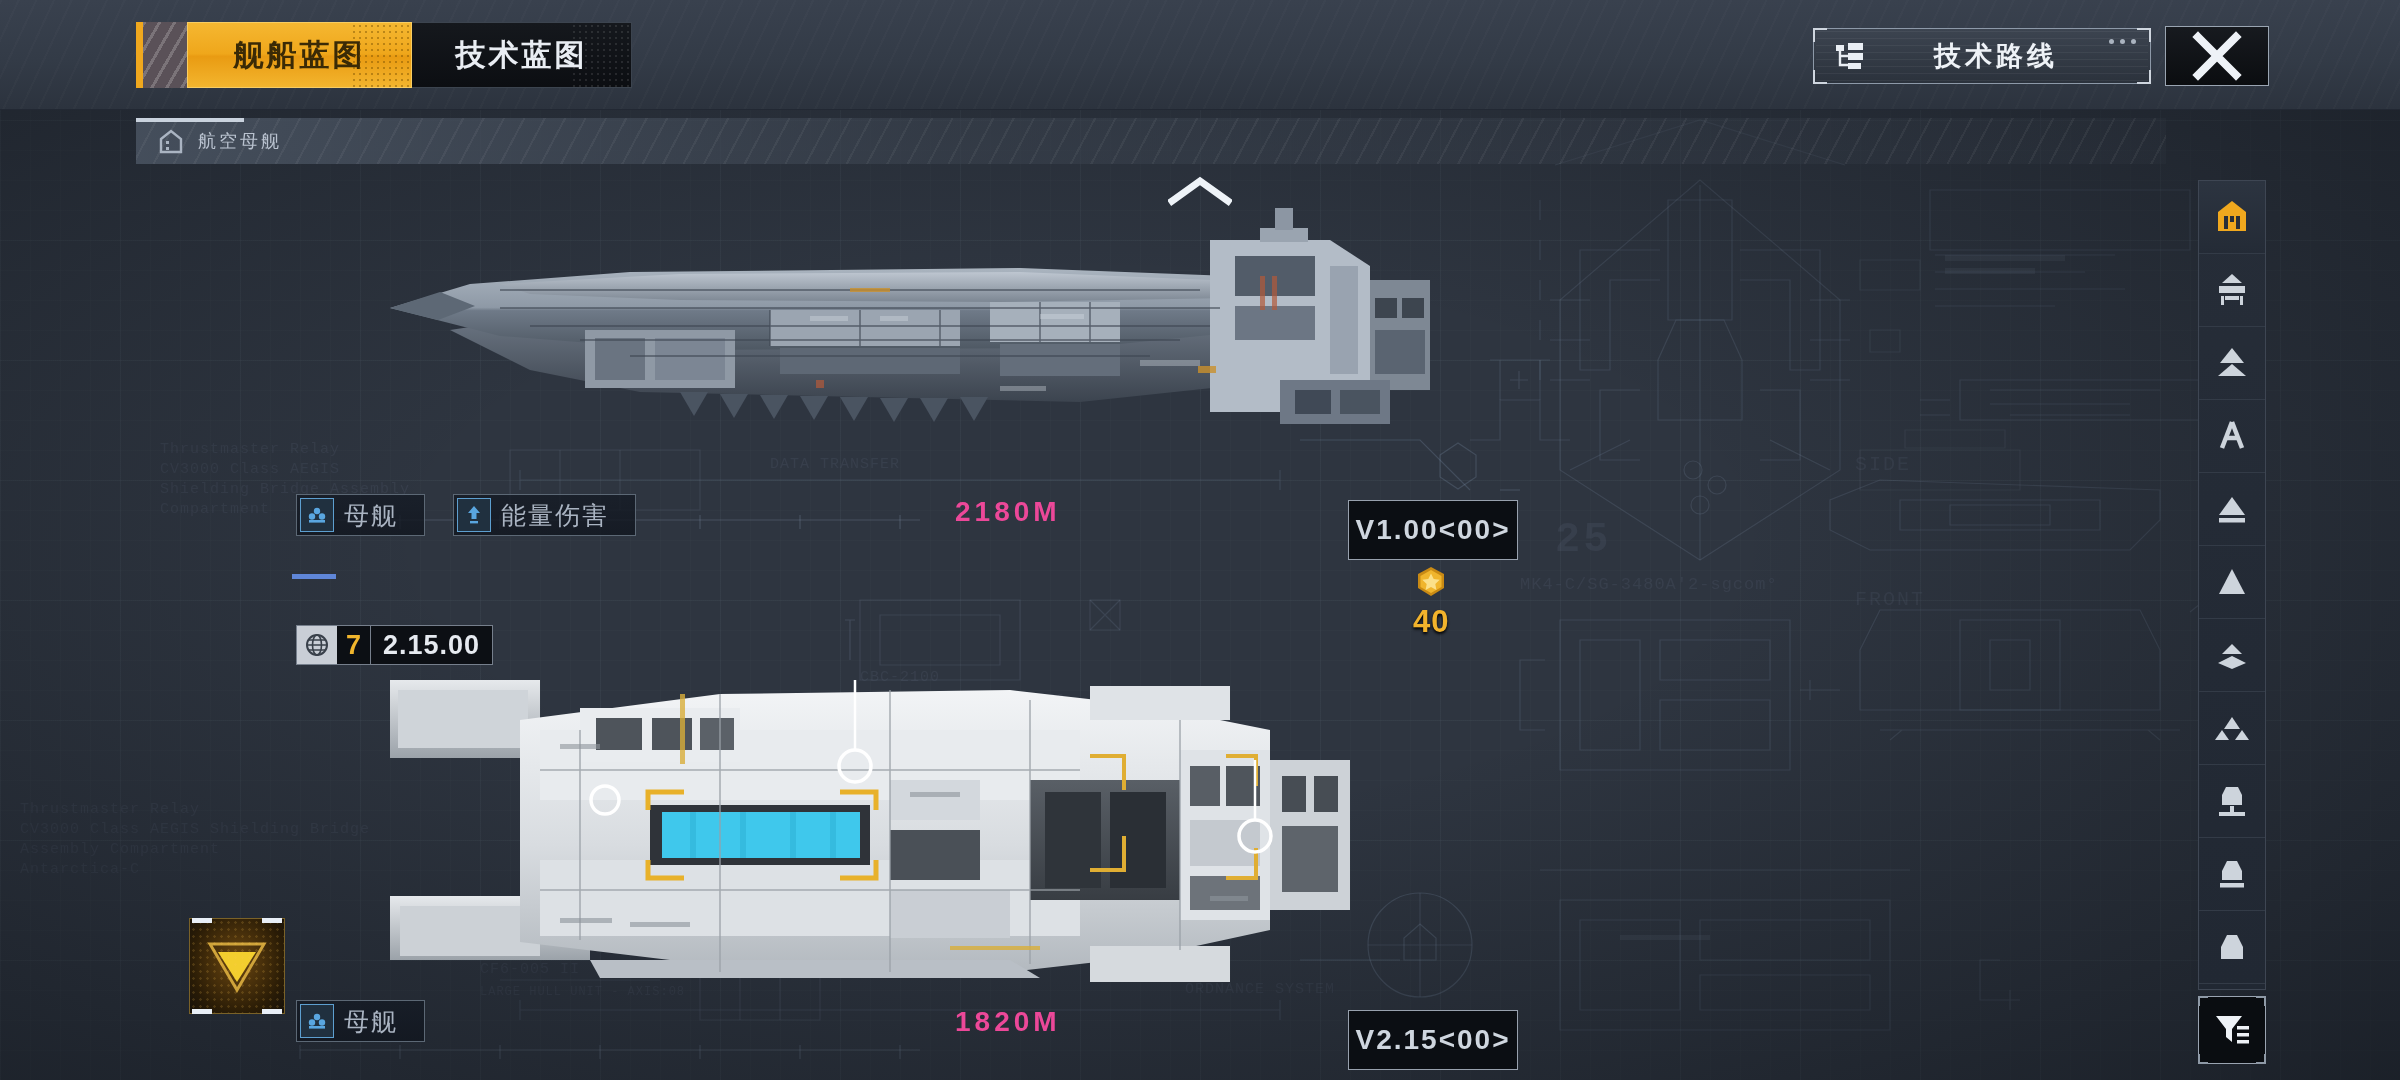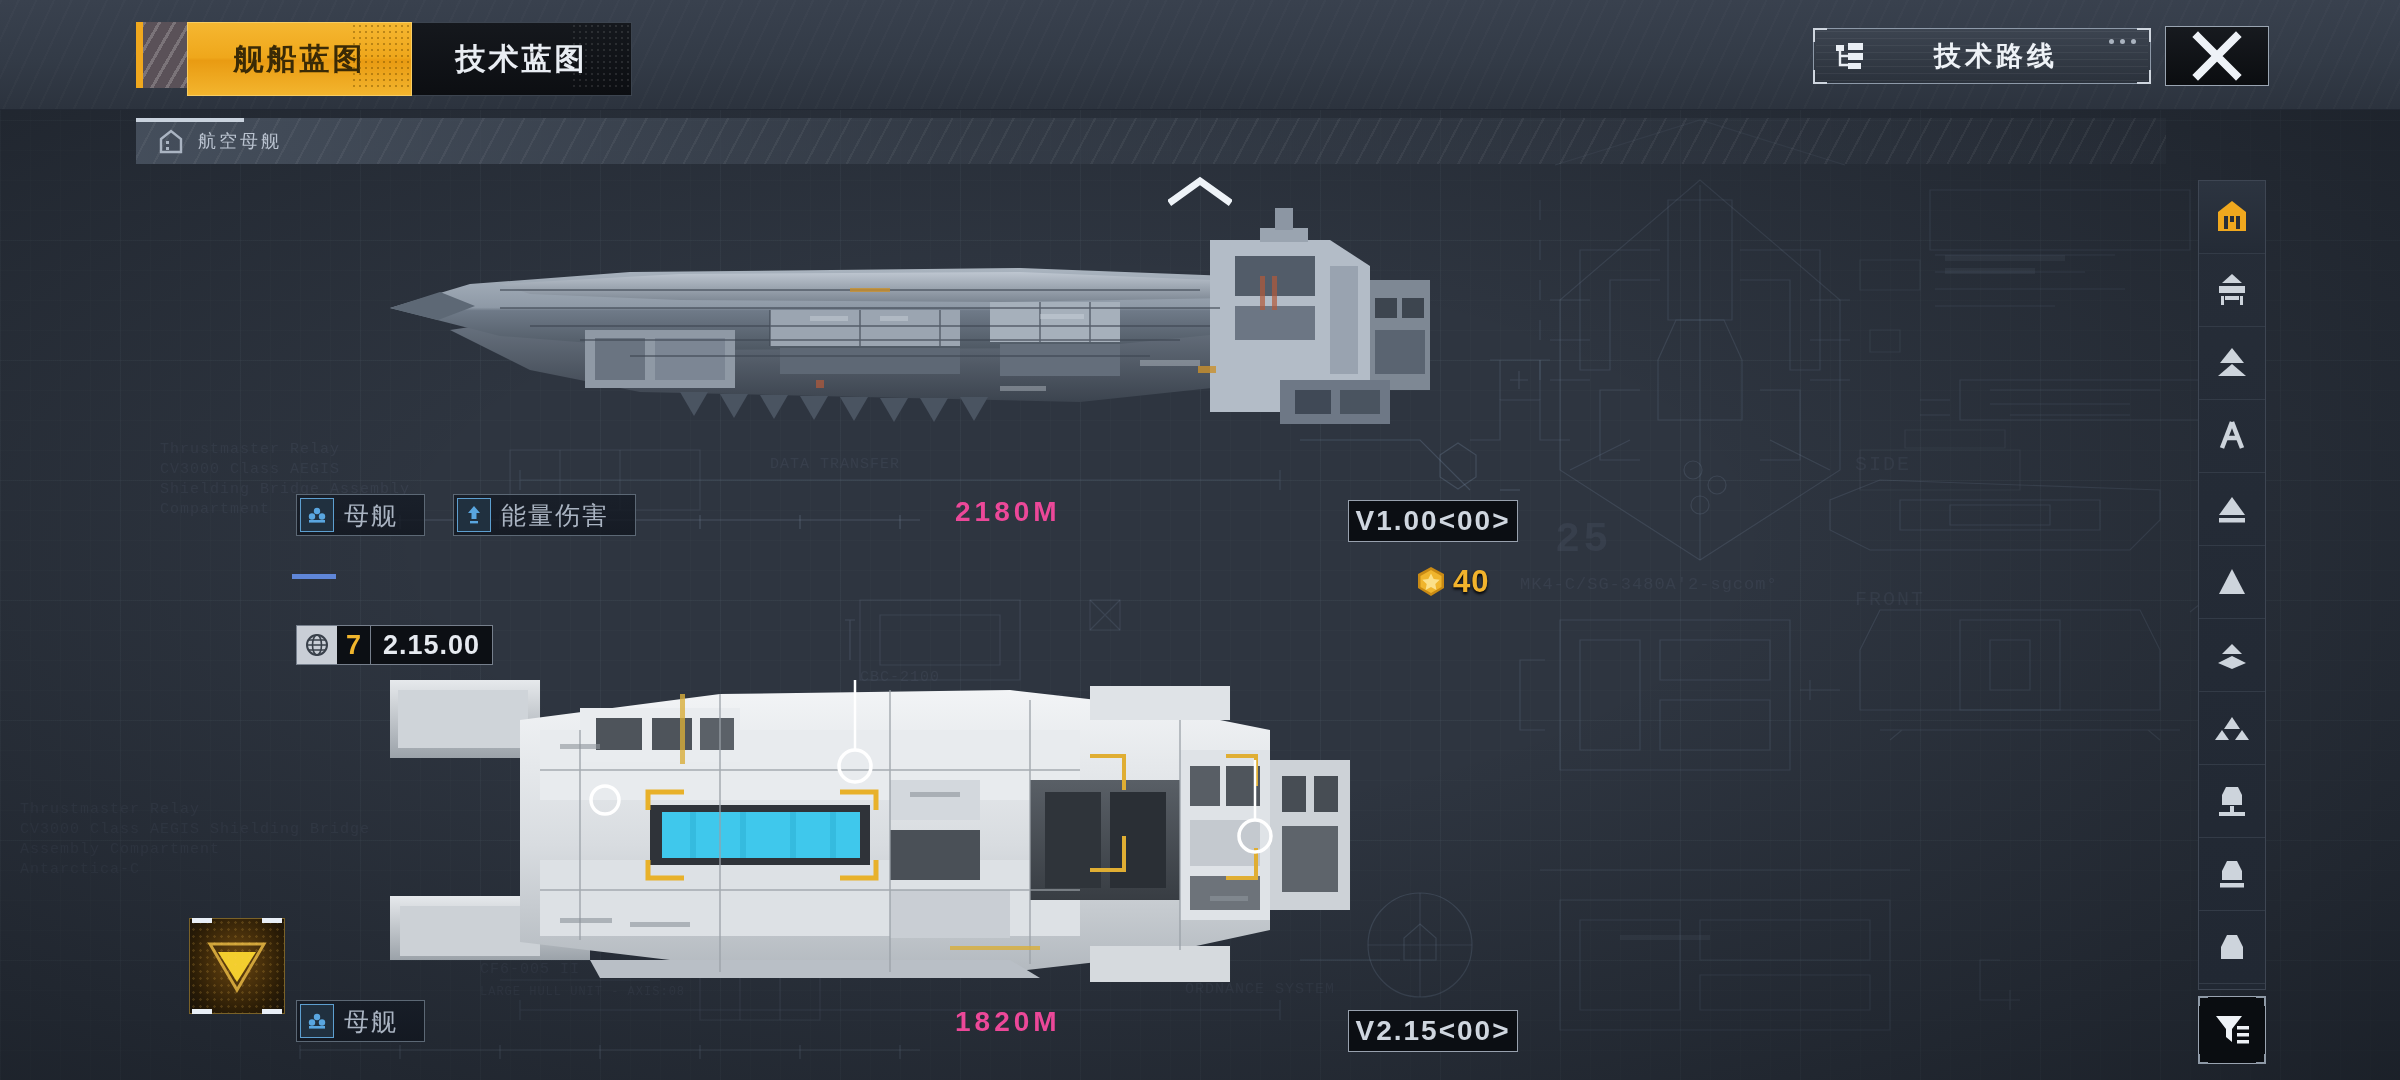--- a/index.html
+++ b/index.html
@@ -35,21 +35,21 @@
      background:linear-gradient(180deg,#39414e 0%, #333b47 55%, #2c333e 100%);
      border-bottom:1px solid #222833;}
   #topbar .hatch{position:absolute;inset:0;opacity:.5;
      background-image:repeating-linear-gradient(115deg, rgba(255,255,255,.035) 0 2px, transparent 2px 16px);}
   .accent-bar{position:absolute;left:136px;top:22px;width:7px;height:66px;background:#f0a81e;}
   .accent-hatch{position:absolute;left:143px;top:22px;width:44px;height:66px;
      background:#5a5158;
      background-image:repeating-linear-gradient(120deg, rgba(255,255,255,.20) 0 3px, transparent 3px 13px);}
 
   .tabs{position:absolute;left:187px;top:22px;height:66px;display:flex;}
-  .tab{height:74px;min-width:220px;display:flex;align-items:center;justify-content:center;
+  .tab{height:66px;min-width:220px;display:flex;align-items:center;justify-content:center;
      font-size:30px;font-weight:bold;letter-spacing:3px;position:relative;}
   .tab.active{width:225px;background:linear-gradient(180deg,#f5b731 0%,#efa71b 48%,#e99b12 52%,#f3b52e 100%);
      color:#3a2a06;border:1px solid #f8cd63;}
   .tab.active .dots{position:absolute;right:0;top:0;width:60px;height:66px;
      background-image:radial-gradient(circle, rgba(120,80,0,.45) 1px, transparent 1.4px);
      background-size:6px 6px;}
   .tab.inactive{width:218px;background:linear-gradient(180deg,#15181d 0%,#0c0e12 100%);
      color:#e9edf3;border:1px solid #3c444f;border-left:none;}
   .tab.inactive .dots{position:absolute;right:0;top:0;width:60px;height:66px;
      background-image:radial-gradient(circle, rgba(255,255,255,.10) 1px, transparent 1.4px);
@@ -107,21 +107,21 @@
      border:1px solid #767f8c;background:#0c0f14;}
   .verbadge .globe{width:40px;background:#c9ced6;display:flex;align-items:center;justify-content:center;}
   .verbadge .num{width:34px;display:flex;align-items:center;justify-content:center;
      font-size:27px;font-weight:bold;color:#f0b52d;border-right:1px solid #767f8c;}
   .verbadge .ver{display:flex;align-items:center;justify-content:center;padding:16px 12px;
      font-size:27px;font-weight:bold;color:#e6eaf0;letter-spacing:1px;}
 
   .coin{position:absolute;display:flex;align-items:center;gap:4px;}
   .coin .cnum{font-size:31px;font-weight:bold;color:#f2b32c;text-shadow:0 2px 3px #000;letter-spacing:1px;}
 
-  .vertag{position:absolute;height:42px;min-width:170px;display:flex;align-items:center;justify-content:center;
+  .vertag{position:absolute;height:60px;min-width:170px;display:flex;align-items:center;justify-content:center;
      background:#0b0e13;border:1px solid #98a1ae;font-size:28px;font-weight:bold;color:#cfd6df;letter-spacing:2px;}
 
   .dimlabel{position:absolute;font-size:28px;font-weight:bold;color:#ec4899;letter-spacing:4px;}
 
   .chev{position:absolute;}
 
   
   #downbtn{position:absolute;left:189px;top:918px;width:96px;height:96px;
      background:radial-gradient(ellipse at 50% 45%, #6c4710 0%, #2a1c06 70%, #15100a 100%);
      border:1px solid #7a6228;display:flex;align-items:center;justify-content:center;}
@@ -523,21 +523,21 @@
     <svg width="26" height="26" viewBox="0 0 26 26">
       <circle cx="13" cy="13" r="10" fill="none" stroke="#39404a" stroke-width="2"></circle>
       <ellipse cx="13" cy="13" rx="4.5" ry="10" fill="none" stroke="#39404a" stroke-width="1.6"></ellipse>
       <path d="M3 13 h20 M4.6 8 h16.8 M4.6 18 h16.8" stroke="#39404a" stroke-width="1.6" fill="none"></path>
     </svg>
   </span>
   <span class="num">7</span>
   <span class="ver">2.15.00</span>
 </div>
 
-<div class="coin" style="left:1413px;top:564px;">
+<div class="coin" style="left:1413px;top:564px;flex-direction:column;">
   <svg width="36" height="36" viewBox="0 0 36 36">
     <path d="M18 3 L31 10 V24 L18 32 L5 24 V10 Z" fill="#c98a14"></path>
     <path d="M18 6 L28.5 12 V23 L18 29 L7.5 23 V12 Z" fill="#f0b52d"></path>
     <path d="M18 9.5 l2.7 5.5 6 .8 -4.4 4.2 1.1 6 -5.4 -2.9 -5.4 2.9 1.1 -6 -4.4 -4.2 6 -.8 Z" fill="#fbe08a"></path>
   </svg>
   <span class="cnum">40</span>
 </div>
 
 <div class="tagrow" style="left:296px;top:1000px;">
   <div class="tag">

